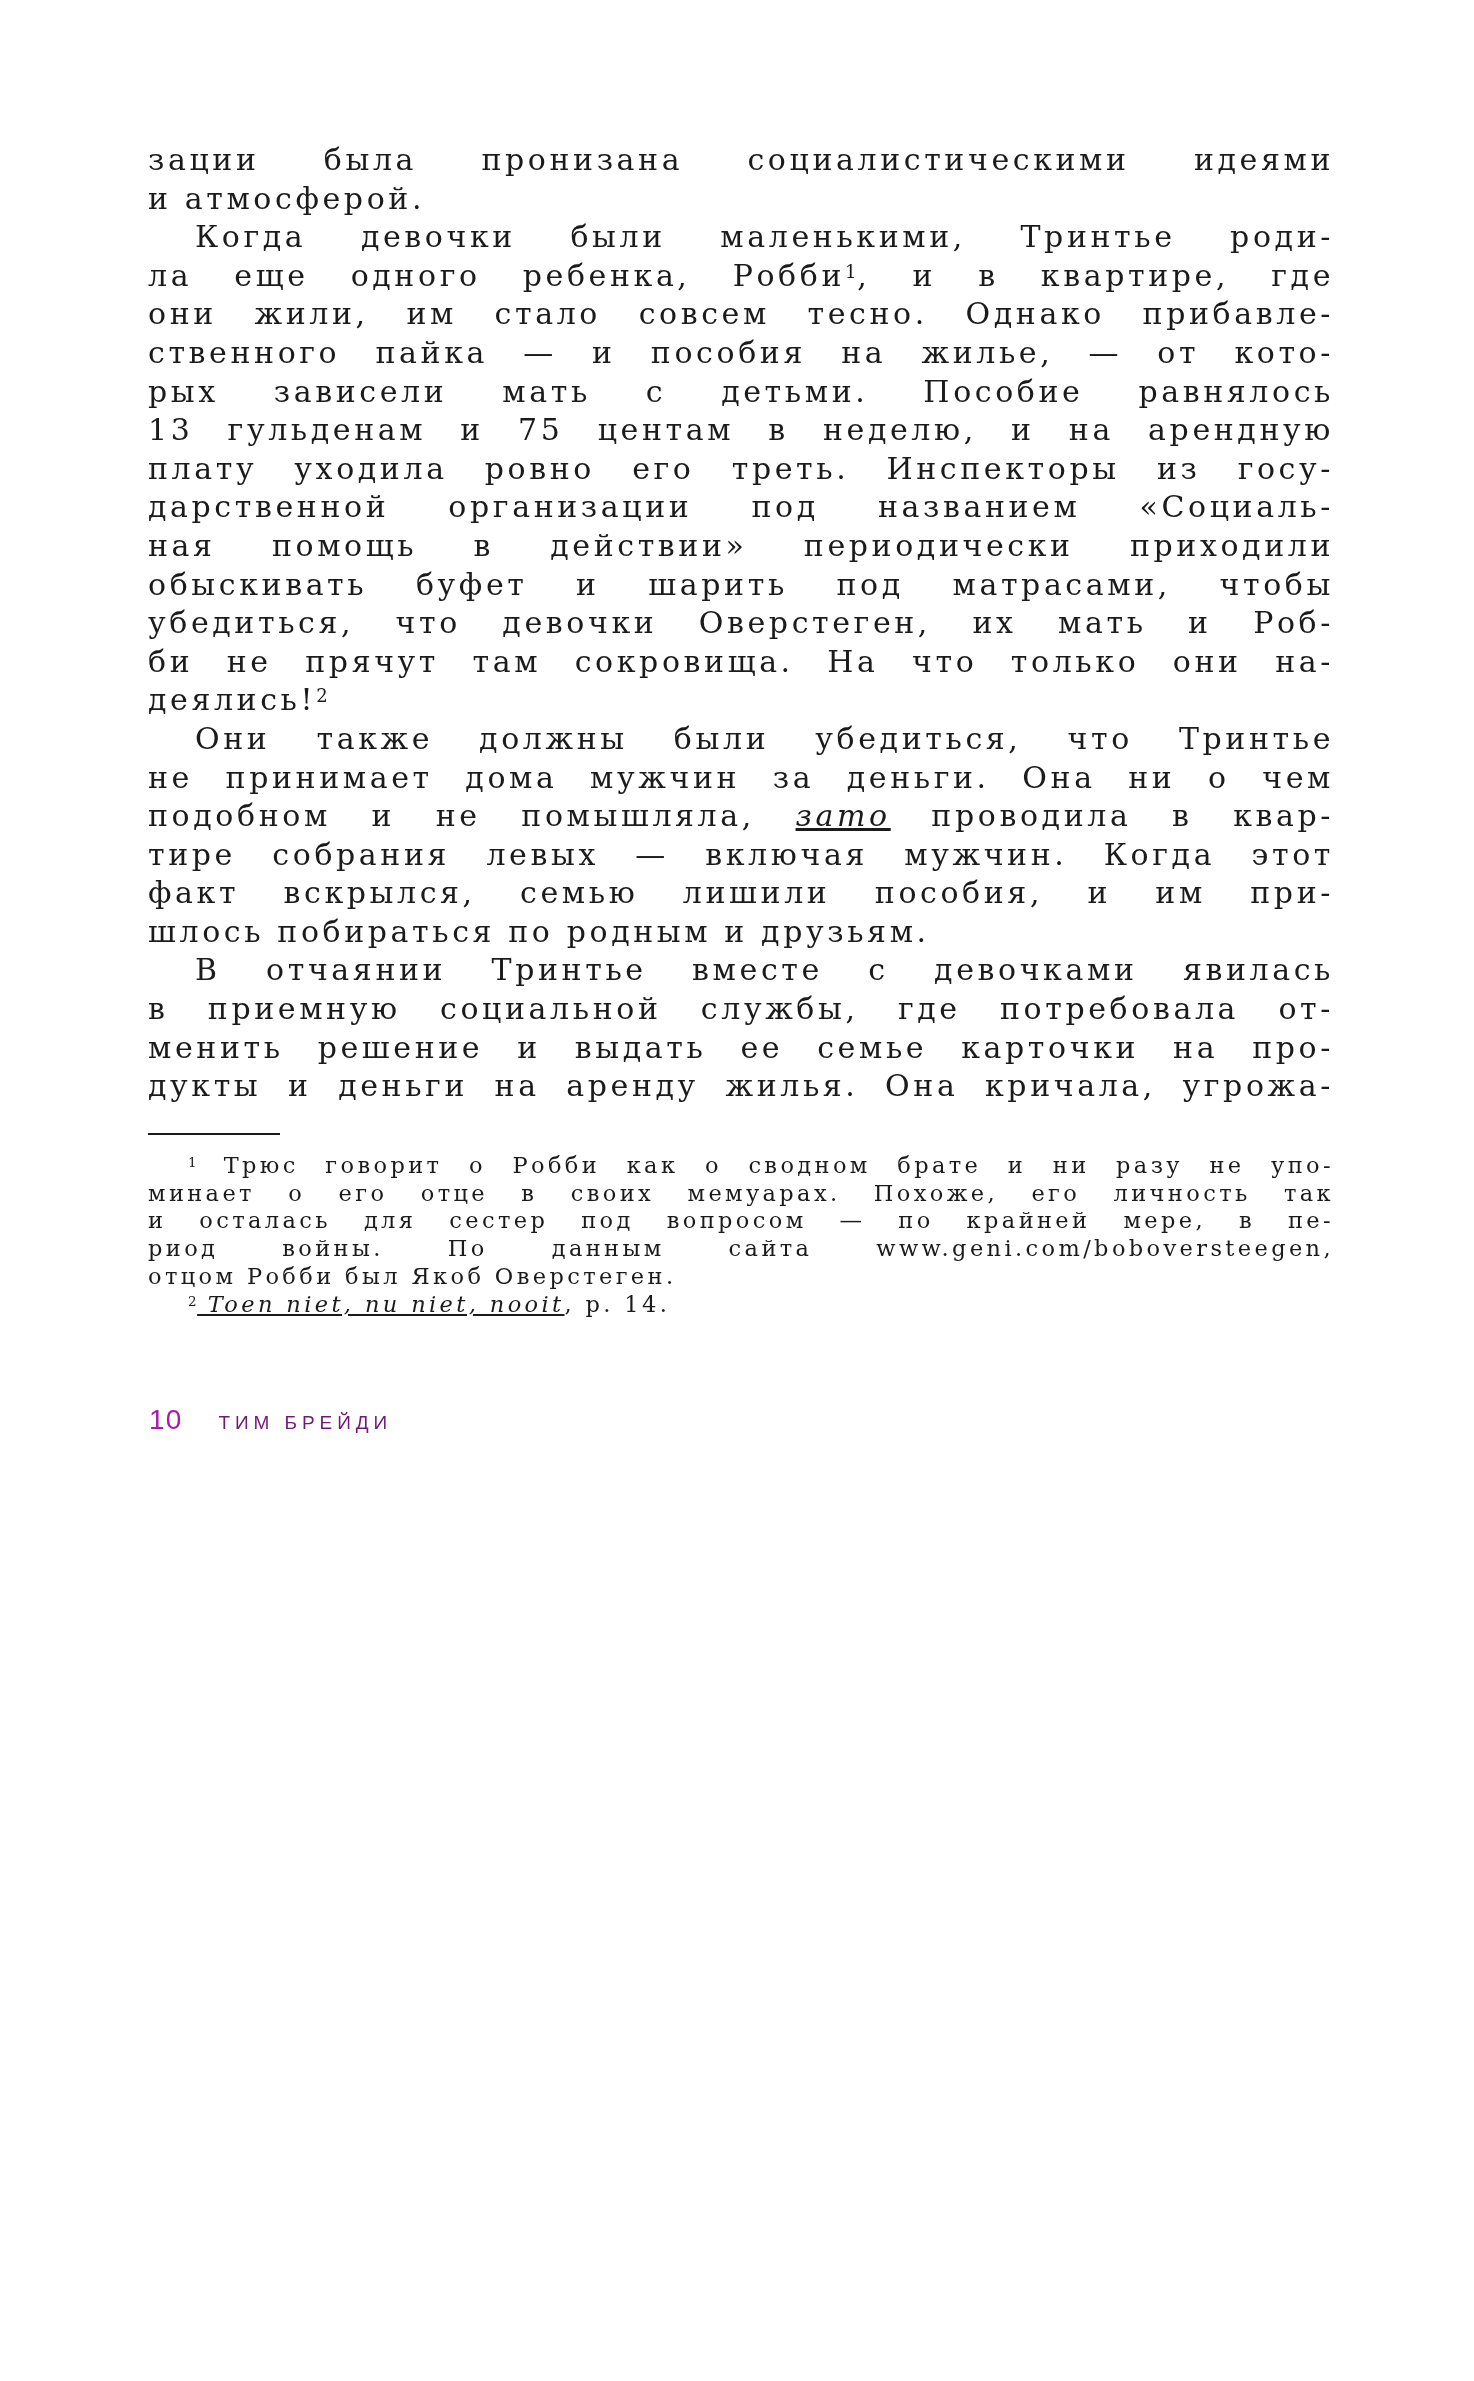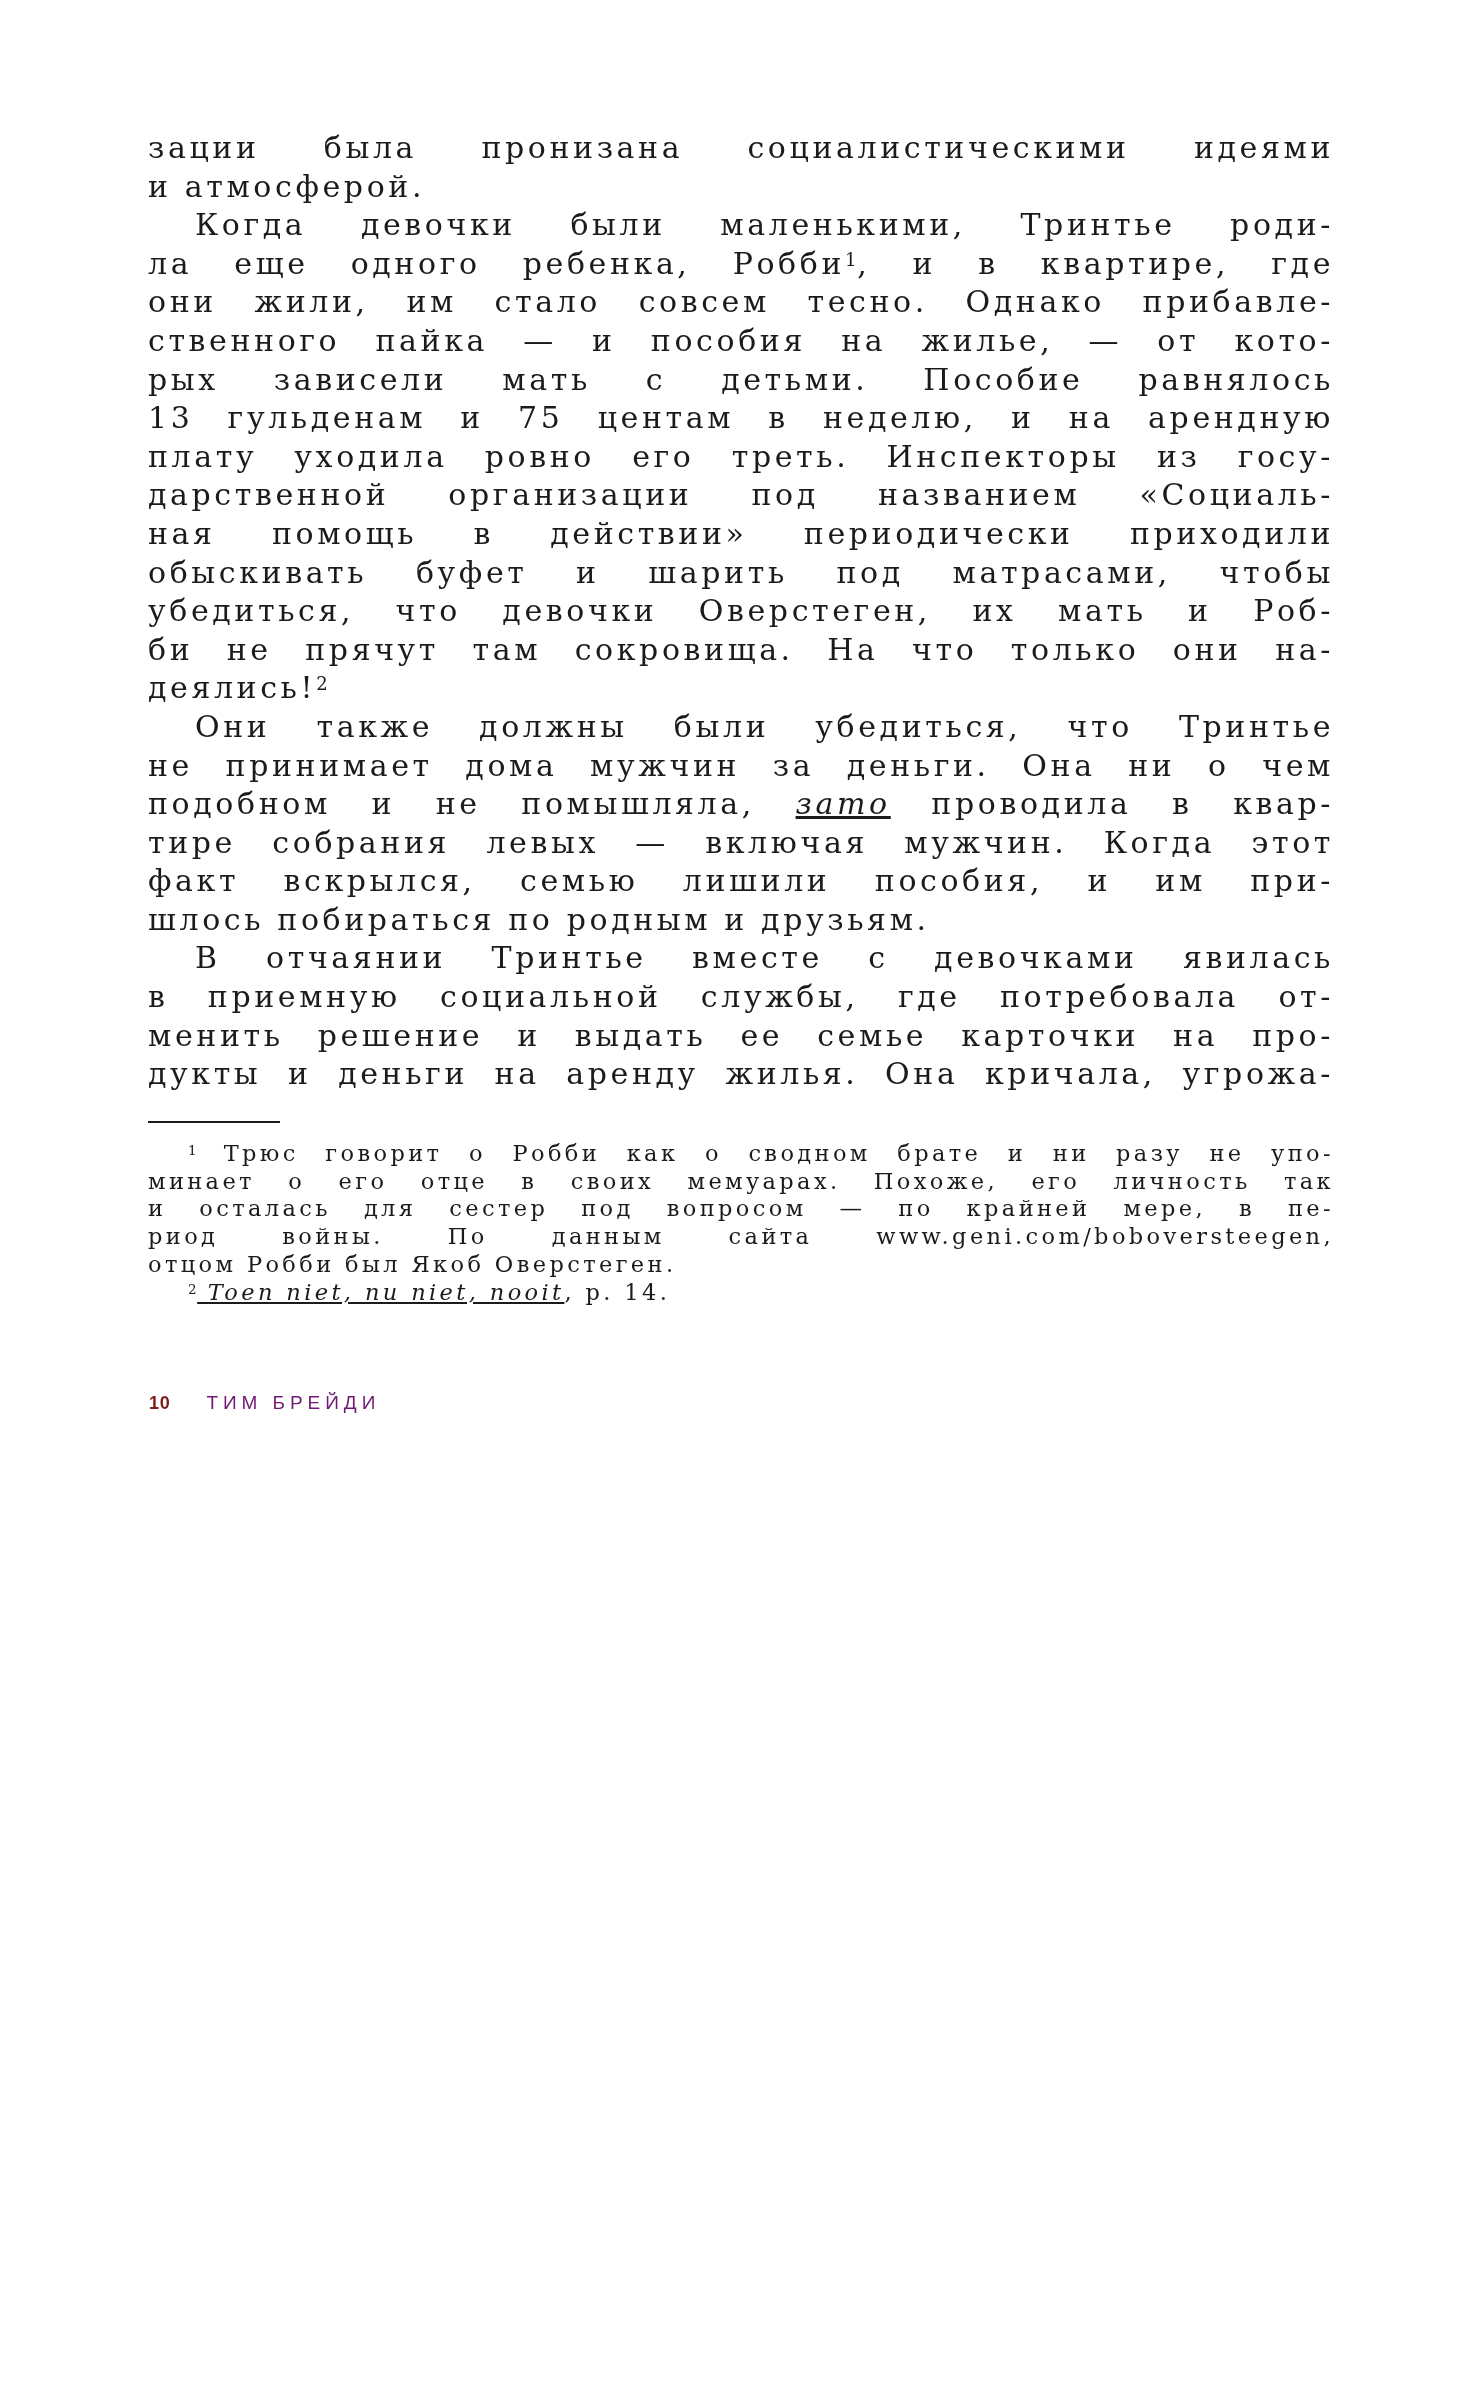--- a/index.html
+++ b/index.html
@@ -3,21 +3,21 @@
 <meta charset="utf-8">
 <style>
   * { box-sizing: border-box; }
   html, body { margin: 0; padding: 0; }
   body { background: #ffffff; }
 
   .page {
     position: relative;
     width: 1474px;
     height: 1708px;
-    margin: 0 auto;
+    margin: 12px auto;
     background: #ffffff;
     color: #1b1b1b;
     font-family: "DejaVu Serif", "Liberation Serif", serif;
     overflow: hidden;
   }
 
   .column {
     position: absolute;
     left: 148px;
     top: 129px;
@@ -65,23 +65,23 @@
 
   .footer {
     position: absolute;
     left: 149px;
     top: 1392px;
     display: flex;
     align-items: baseline;
     font-family: "Liberation Sans", "DejaVu Sans", sans-serif;
   }
   .pagenum {
-    font-size: 18px;
-    font-weight: 700;
-    color: #7f1d1d;
+    font-size: 28px;
+    font-weight: 400;
+    color: #a21caf;
     letter-spacing: .04em;
   }
   .running {
     margin-left: 36px;
     font-size: 19px;
     color: #701a75;
     letter-spacing: .26em;
   }
 </style>
 </head>

